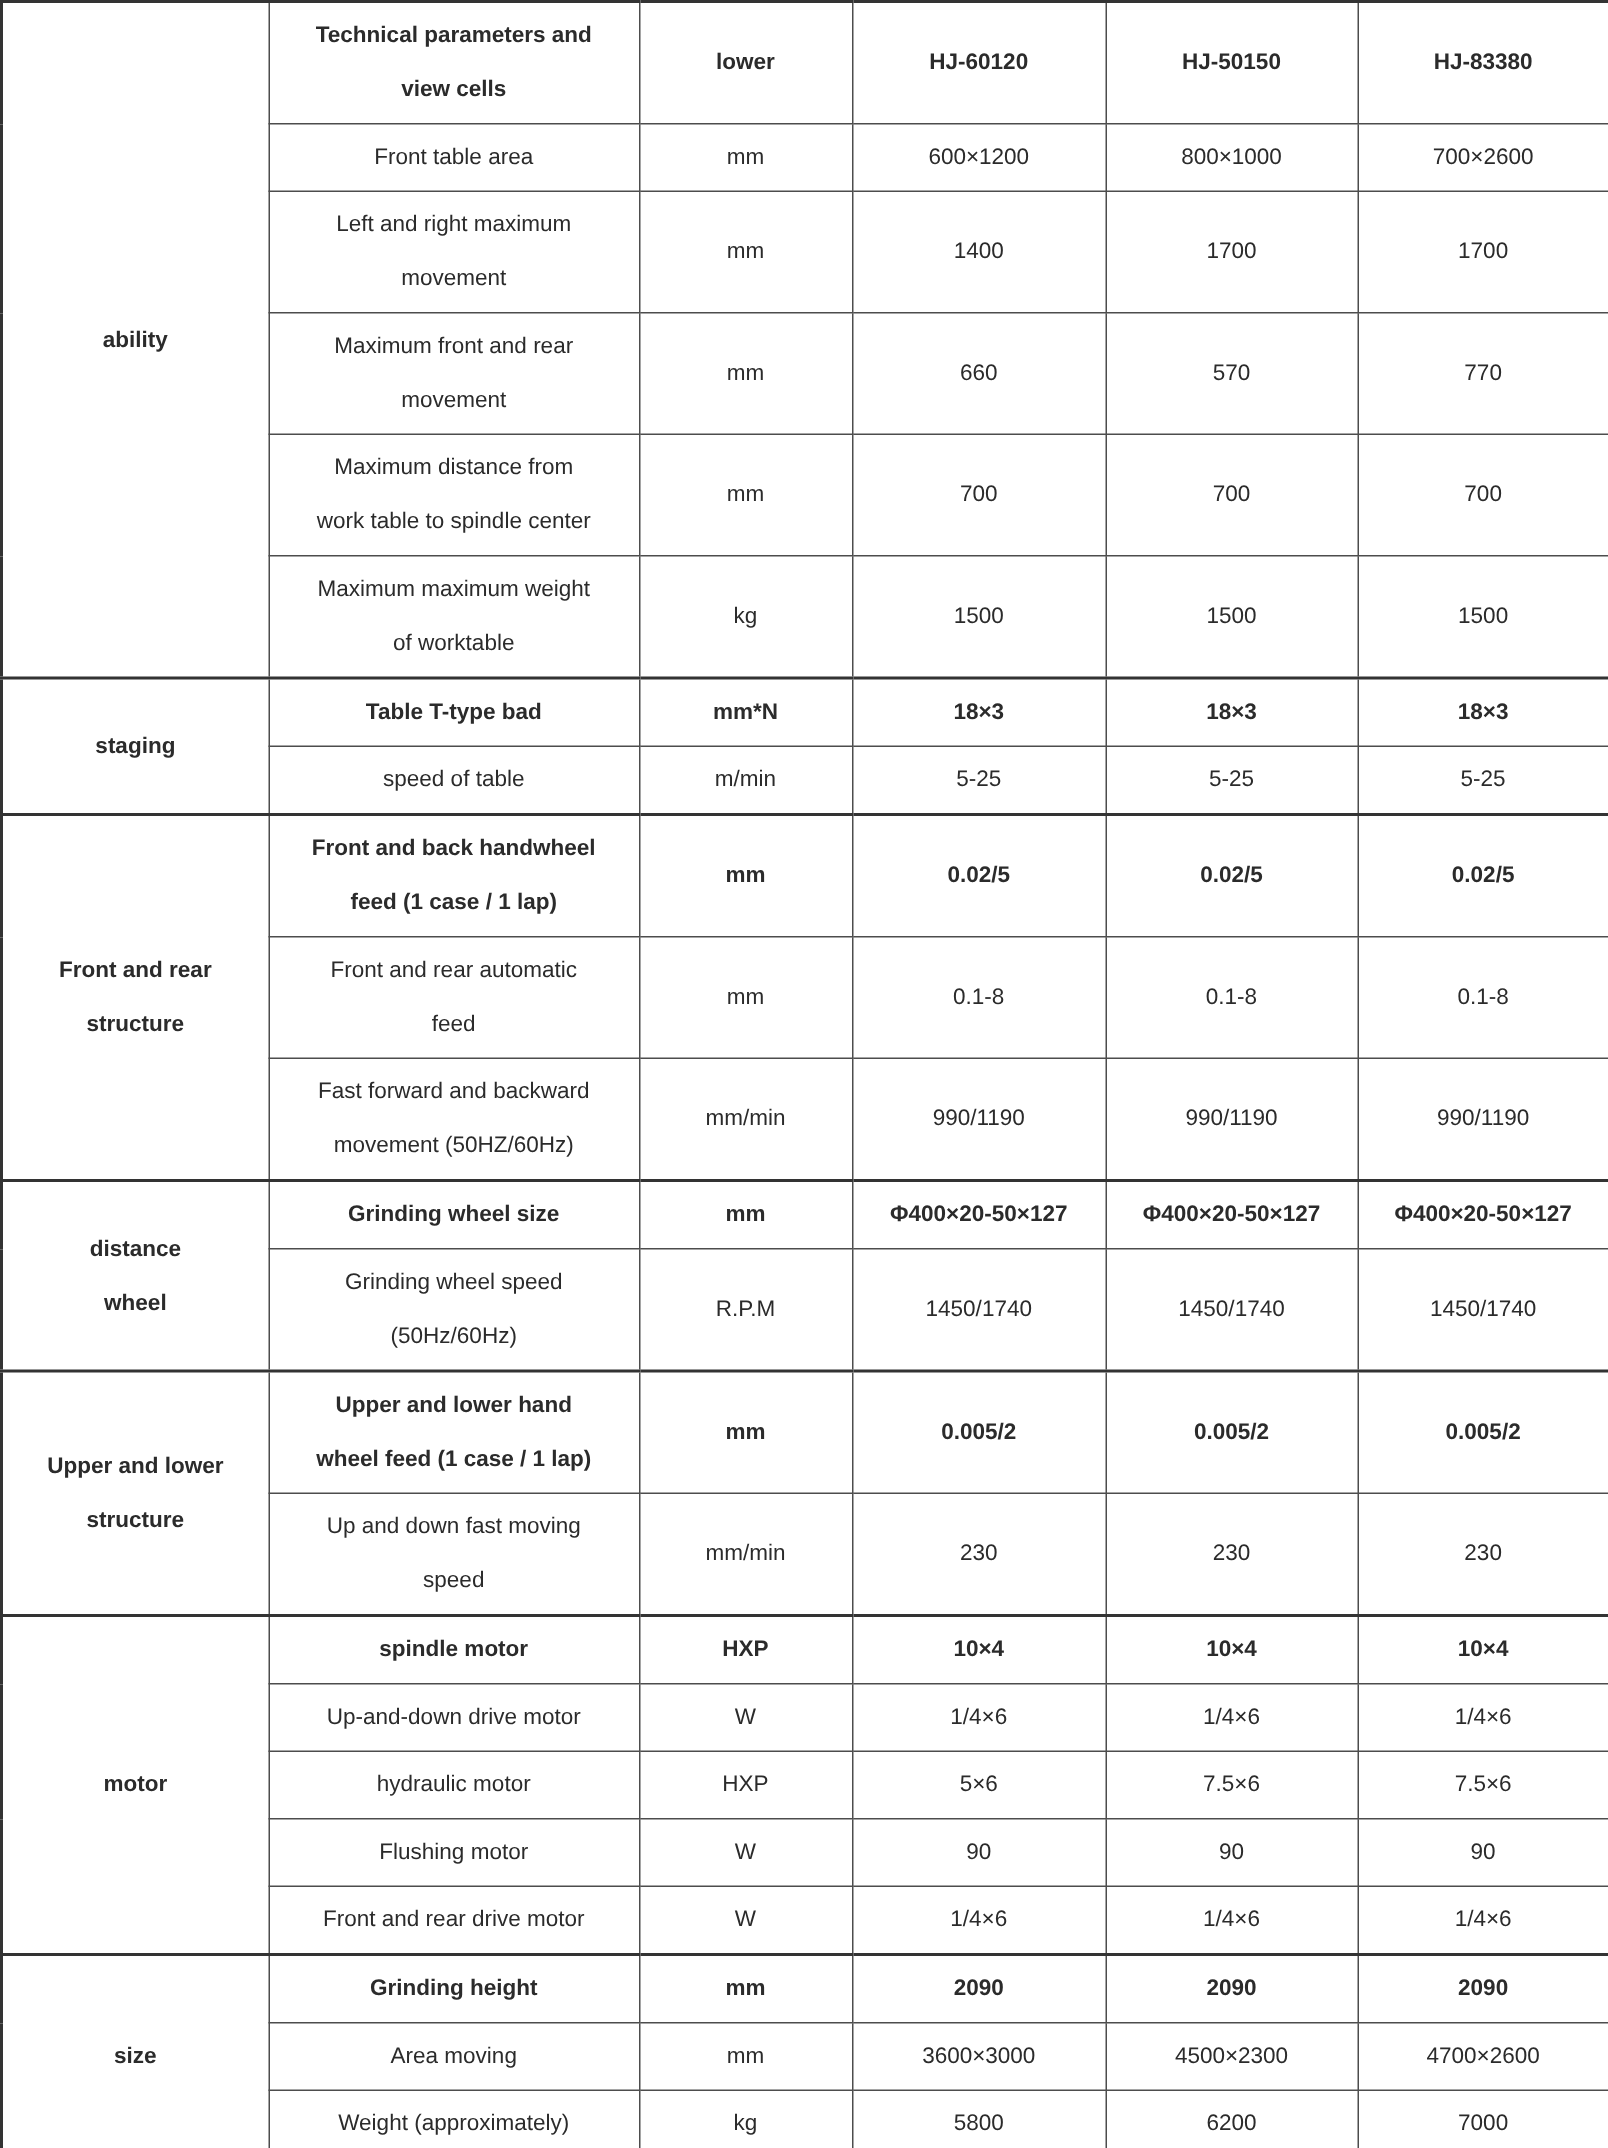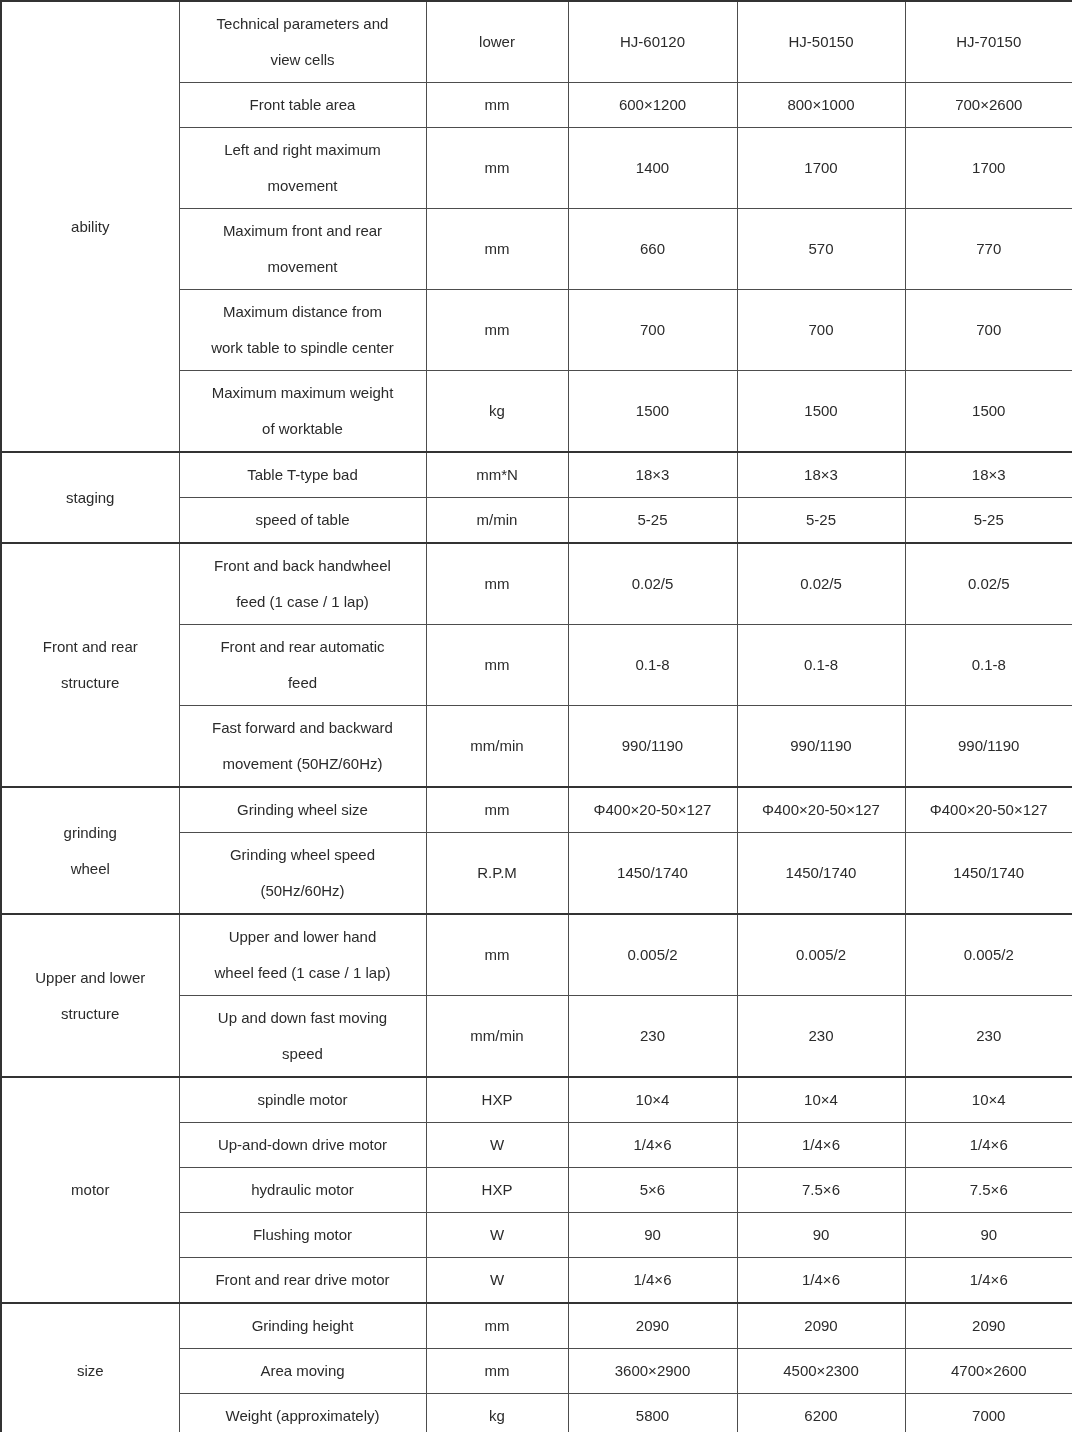--- a/index.html
+++ b/index.html
@@ -32,20 +32,21 @@
     text-align: center;
     vertical-align: middle;
     font-size: 15px;
     line-height: 36px;
     padding: 4px 8px;
     white-space: pre-line;
     overflow: hidden;
   }
   table.spec tr.group-start td {
     border-top: 2px solid var(--border-strong);
+    font-weight: bold;
   }
   table.spec td.category,
   table.spec td.param,
   table.spec td.unit,
   table.spec td.value {
     font-weight: normal;
   }
 </style>
 </head>
 <body>
@@ -61,21 +62,21 @@
       <col style="width:168px">
     </colgroup>
     <tbody>
         <tr class="group-start">
           <td class="category" rowspan="6">ability</td>
           <td class="param">Technical parameters and
 view cells</td>
           <td class="unit">lower</td>
           <td class="value">HJ-60120</td>
           <td class="value">HJ-50150</td>
-          <td class="value">HJ-70150</td>
+          <td class="value">HJ-83380</td>
         </tr>
         <tr>
           <td class="param">Front table area</td>
           <td class="unit">mm</td>
           <td class="value">600×1200</td>
           <td class="value">800×1000</td>
           <td class="value">700×2600</td>
         </tr>
         <tr>
           <td class="param">Left and right maximum
@@ -144,21 +145,21 @@
         </tr>
         <tr>
           <td class="param">Fast forward and backward
 movement (50HZ/60Hz)</td>
           <td class="unit">mm/min</td>
           <td class="value">990/1190</td>
           <td class="value">990/1190</td>
           <td class="value">990/1190</td>
         </tr>
         <tr class="group-start">
-          <td class="category" rowspan="2">grinding
+          <td class="category" rowspan="2">distance
 wheel</td>
           <td class="param">Grinding wheel size</td>
           <td class="unit">mm</td>
           <td class="value">Φ400×20-50×127</td>
           <td class="value">Φ400×20-50×127</td>
           <td class="value">Φ400×20-50×127</td>
         </tr>
         <tr>
           <td class="param">Grinding wheel speed
 (50Hz/60Hz)</td>
@@ -225,21 +226,21 @@
           <td class="category" rowspan="3">size</td>
           <td class="param">Grinding height</td>
           <td class="unit">mm</td>
           <td class="value">2090</td>
           <td class="value">2090</td>
           <td class="value">2090</td>
         </tr>
         <tr>
           <td class="param">Area moving</td>
           <td class="unit">mm</td>
-          <td class="value">3600×2900</td>
+          <td class="value">3600×3000</td>
           <td class="value">4500×2300</td>
           <td class="value">4700×2600</td>
         </tr>
         <tr>
           <td class="param">Weight (approximately)</td>
           <td class="unit">kg</td>
           <td class="value">5800</td>
           <td class="value">6200</td>
           <td class="value">7000</td>
         </tr>

